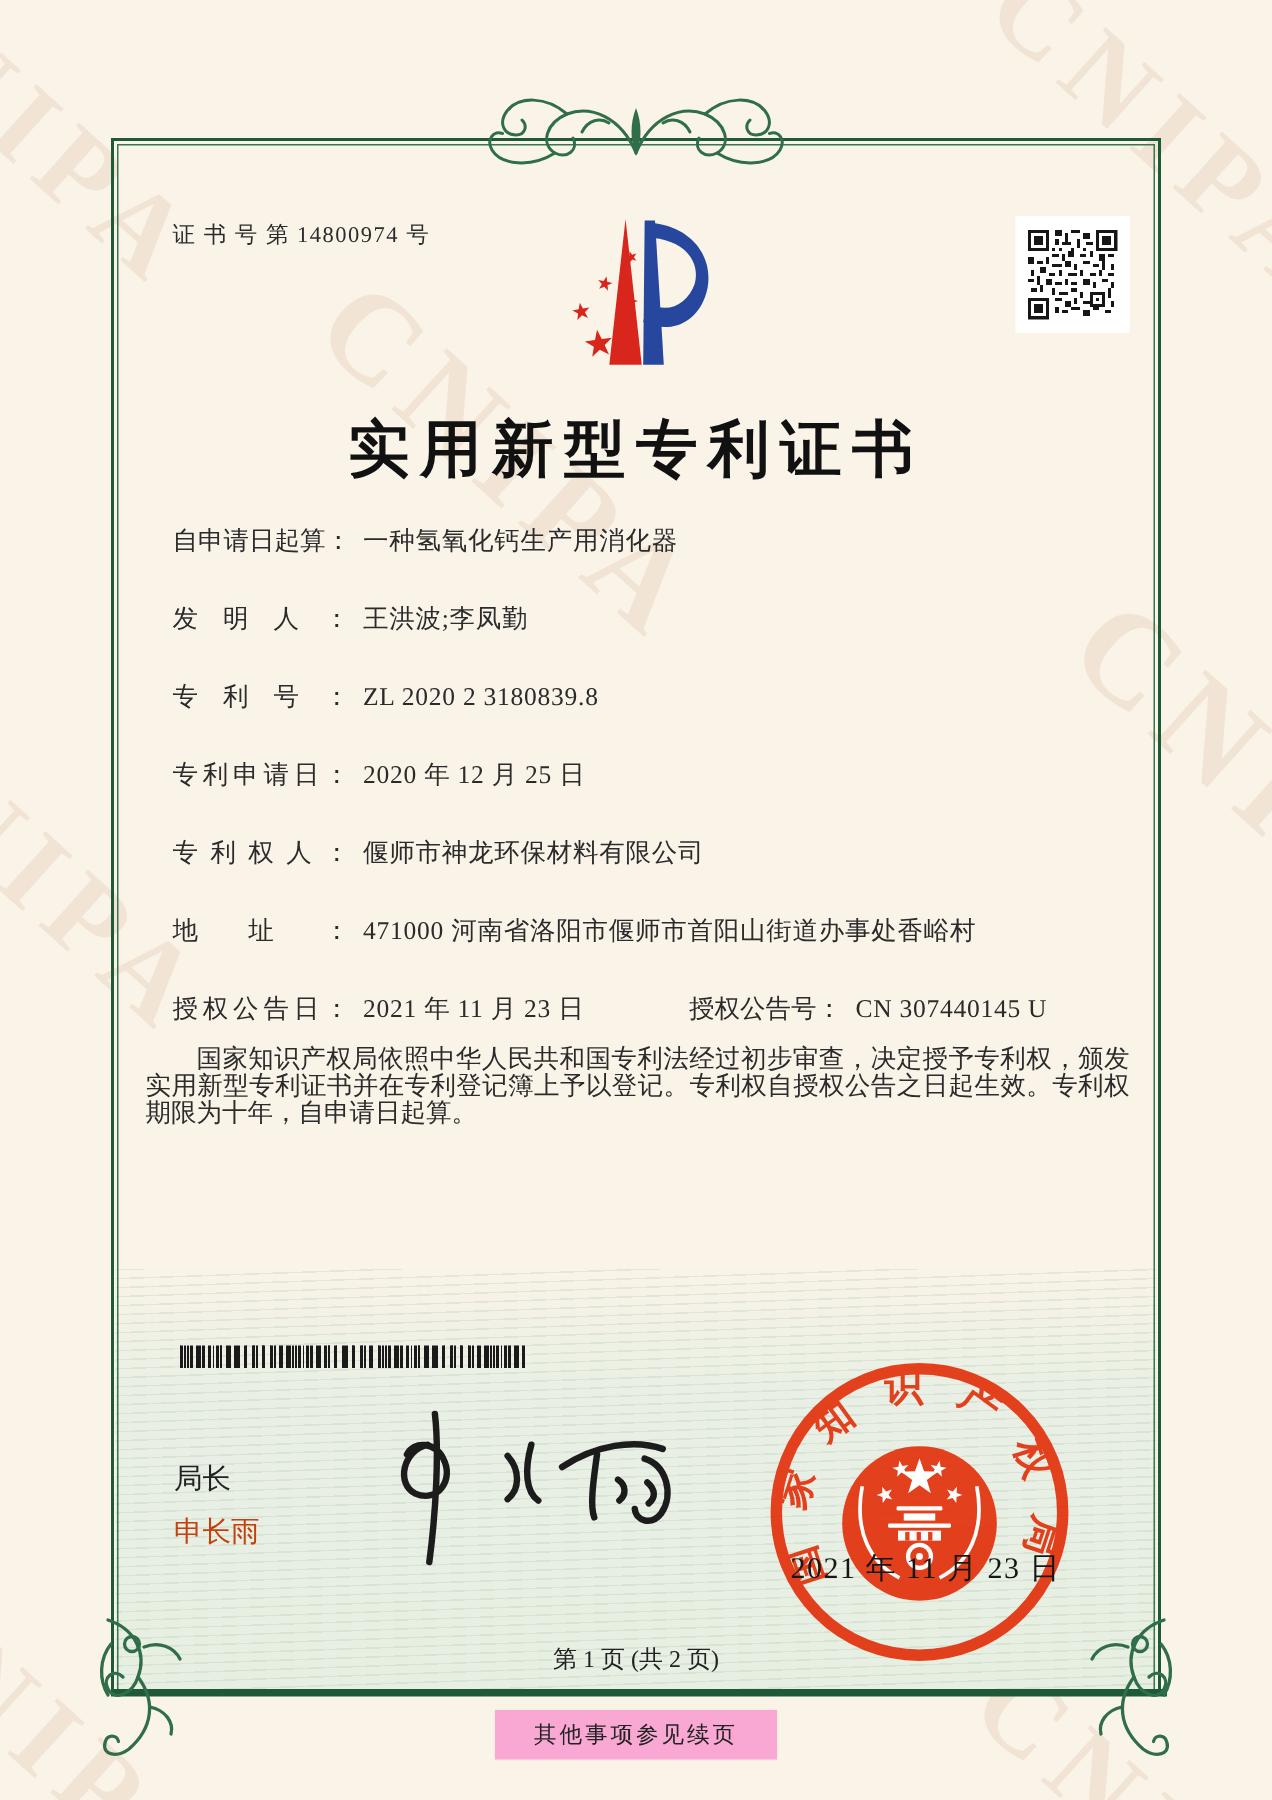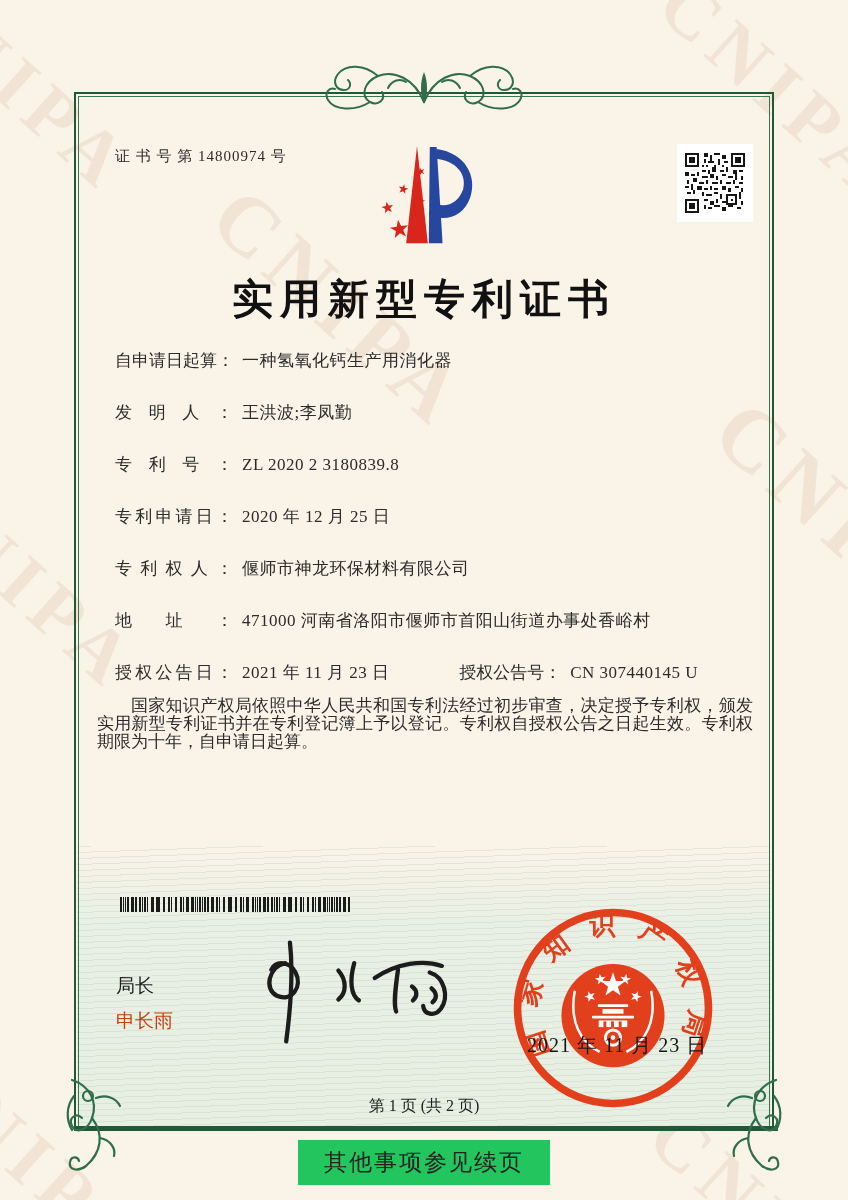--- a/index.html
+++ b/index.html
@@ -65,21 +65,21 @@
       repeating-linear-gradient(90deg,#1a1a1a 0 1px,rgba(0,0,0,0) 1px 5px,#1a1a1a 5px 6px,rgba(0,0,0,0) 6px 11px);
   }
   .sig-title{left:116px;top:973px;font-size:19px;z-index:4;font-family:"Liberation Sans","DejaVu Sans",sans-serif;color:#222;}
   .sig-name{left:116px;top:1008px;font-size:19px;z-index:4;font-family:"Liberation Sans","DejaVu Sans",sans-serif;color:#c2410c;}
   .signature{left:248px;top:933px;width:205px;height:118px;z-index:5;}
   .seal{left:508px;top:903px;width:210px;height:210px;z-index:5;}
   .seal-date{left:527px;top:1032px;font-size:20px;letter-spacing:1px;color:#161616;z-index:6;white-space:nowrap;}
   .page-info{left:0;top:1096px;width:848px;text-align:center;font-size:16px;z-index:4;color:#222;}
   .foot-note{
     left:50%;top:1140px;transform:translateX(-50%);z-index:4;
-    background:#22c55e;padding:7px 26px;font-size:23px;letter-spacing:2px;color:#222;
+    background:#f9a8d4;padding:7px 26px;font-size:15px;letter-spacing:2px;color:#222;
     box-shadow:0 0 0 1px rgba(0,0,0,0.02);
   }
 </style>
 </head>
 <body>
 
 <div class="wm" style="left:-62px;top:-46px;">CNIPA</div>
 <div class="wm" style="left:700px;top:-40px;">CNIPA</div>
 <div class="wm" style="left:258px;top:168px;font-size:84px;">CNIPA</div>
 <div class="wm" style="left:-56px;top:452px;">CNIPA</div>

